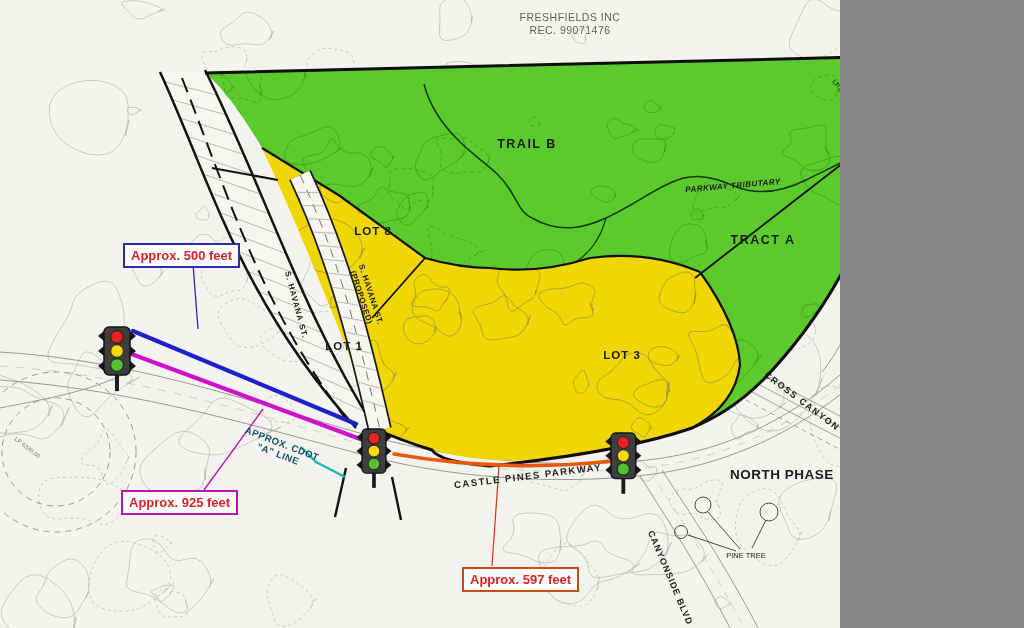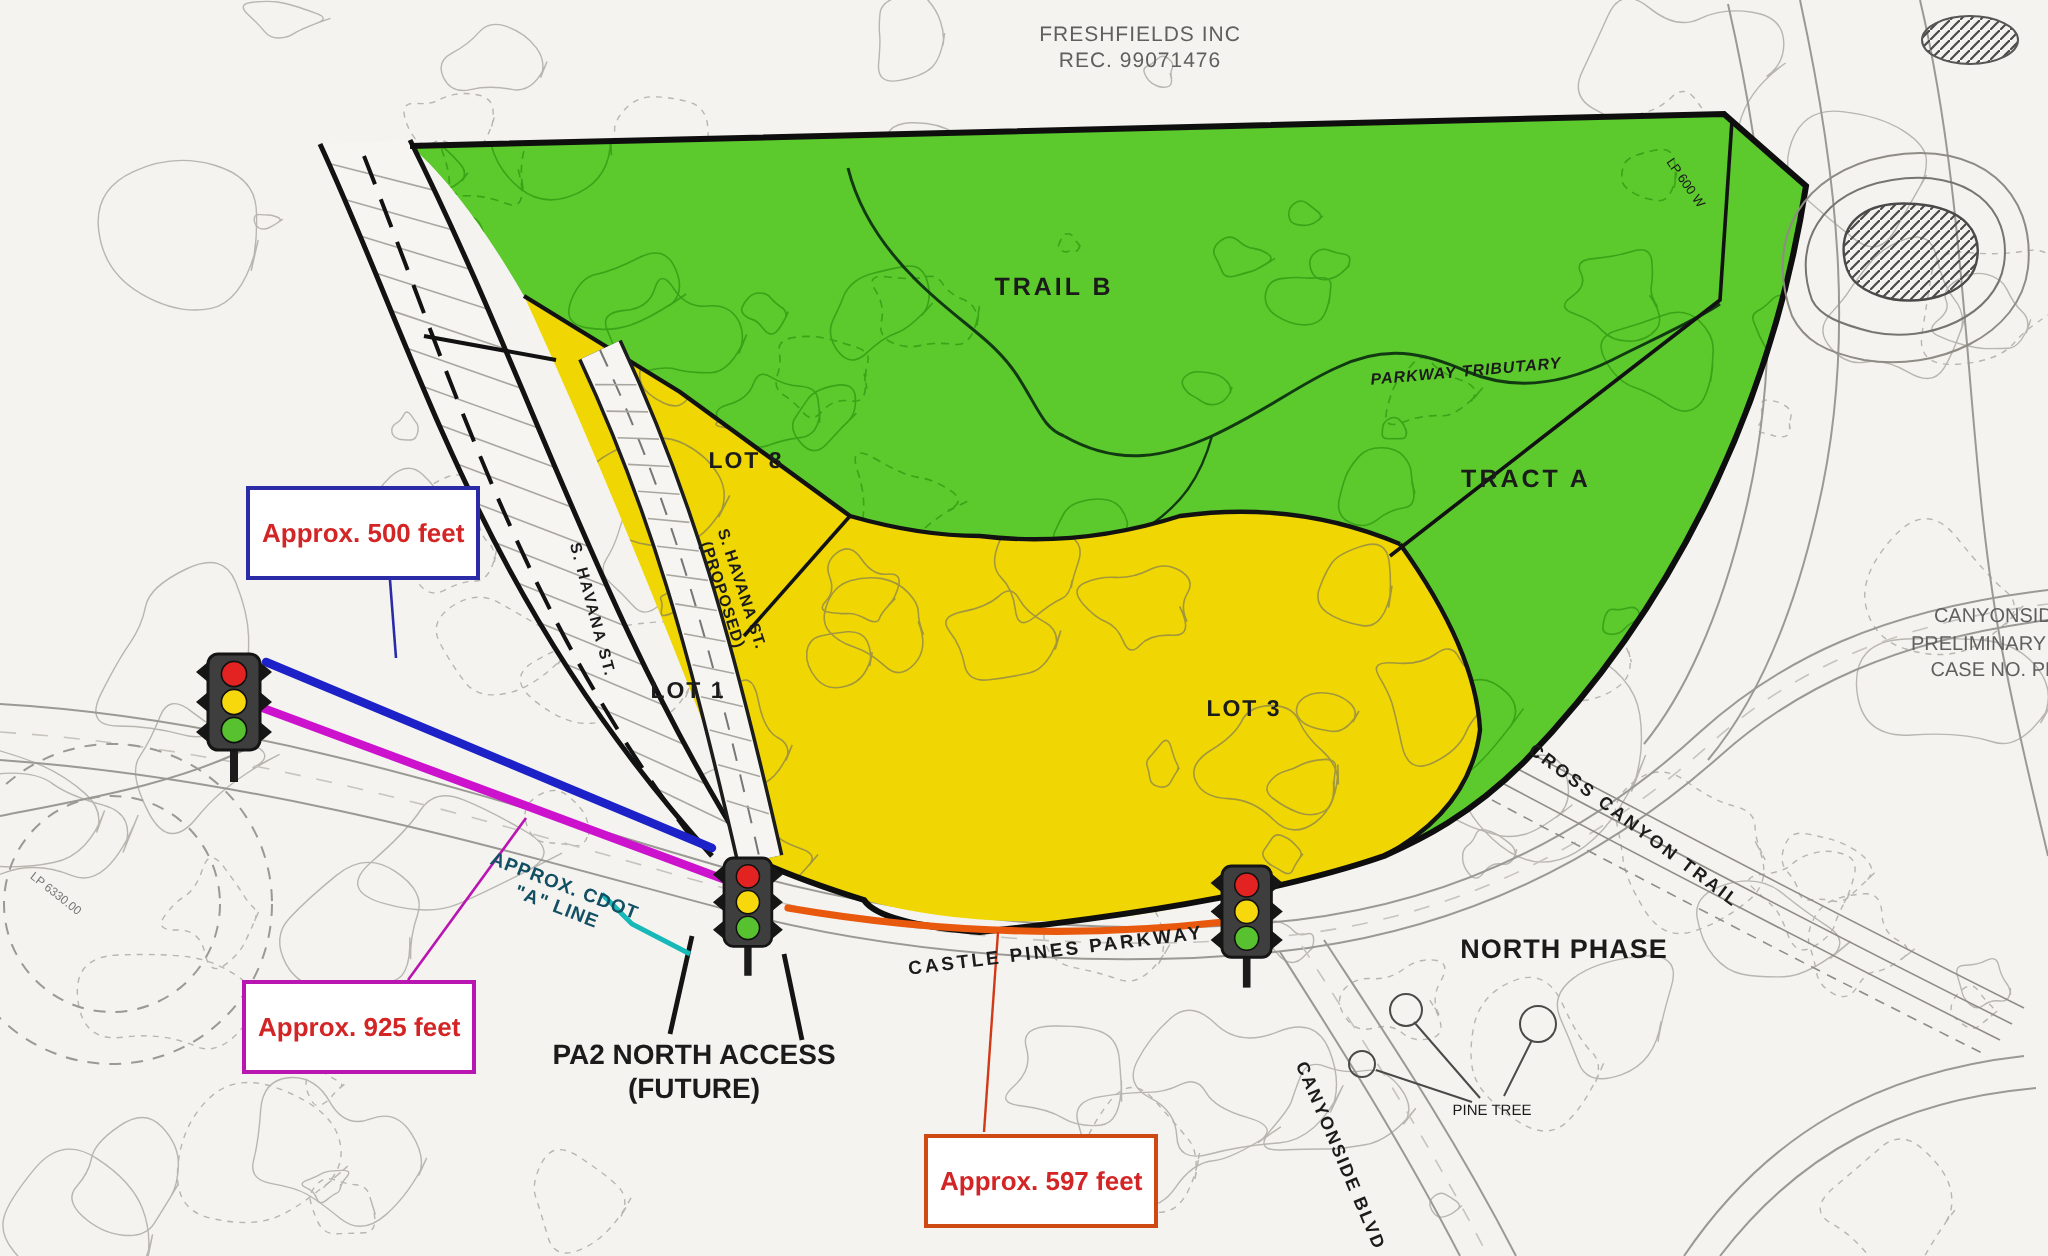--- a/index.html
+++ b/index.html
@@ -1,25 +1,25 @@
 <!DOCTYPE html>
 <html><head>
 <meta charset="utf-8">
 <style>
   html,body{margin:0;padding:0;background:#888;}
-  .stage{position:relative;width:1024px;height:628px;background:#f4f3f0;overflow:hidden;
+  .stage{position:relative;width:840px;height:628px;background:#f4f3f0;overflow:hidden;
          font-family:"Liberation Sans",sans-serif;}
   svg{position:absolute;left:0;top:0;}
   .lbl{position:absolute;white-space:nowrap;color:#1b1b1b;transform-origin:center;
        transform:translate(-50%,-50%);line-height:1.2;}
   .b{font-weight:bold;}
   .parcel{font-weight:bold;font-size:11.5px;letter-spacing:1px;}
   .tract{font-weight:bold;font-size:12.5px;letter-spacing:1.5px;}
   .measure-box{position:absolute;background:#fff;color:#d32525;font-weight:bold;
-       font-size:13px;padding:14px 6px;border:2px solid #333;}
+       font-size:13px;padding:3px 6px;border:2px solid #333;}
   .mb-blue{border-color:#2b2ba8;}
   .mb-magenta{border-color:#b915b0;}
   .mb-orange{border-color:#cf4a12;}
   .two-line{text-align:center;}
   .gray{color:#5f5f5f;}
 </style>
 </head>
 <body>
 
 <div class="stage">
@@ -395,24 +395,20 @@
   <div>S. HAVANA ST.</div>
   <div>(PROPOSED)</div>
 </div>
 
 <div class="lbl b" style="left:817px;top:413px;transform:translate(-50%,-50%) rotate(37deg);font-size:9px;letter-spacing:1.5px;">CROSS CANYON TRAIL</div>
 
 <div class="lbl b" style="left:670px;top:578px;transform:translate(-50%,-50%) rotate(67deg);font-size:9px;letter-spacing:1px;">CANYONSIDE BLVD</div>
 
 <div class="lbl" style="left:746px;top:555px;font-size:7.5px;font-weight:normal;">PINE TREE</div>
 
-<div class="lbl b two-line" style="left:347px;top:536px;font-size:14px;">
-  <div>PA2 NORTH ACCESS</div>
-  <div>(FUTURE)</div>
-</div>
 
 <div class="lbl b two-line" style="left:280px;top:449px;transform:translate(-50%,-50%) rotate(21deg);font-size:9.5px;color:#134f63;letter-spacing:0.5px;">
   <div>APPROX. CDOT</div>
   <div>"A" LINE</div>
 </div>
 
 <div class="measure-box mb-blue" style="left:123px;top:243px;">Approx. 500 feet</div>
 <div class="measure-box mb-magenta" style="left:121px;top:490px;">Approx. 925 feet</div>
 <div class="measure-box mb-orange" style="left:462px;top:567px;">Approx. 597 feet</div>
 

